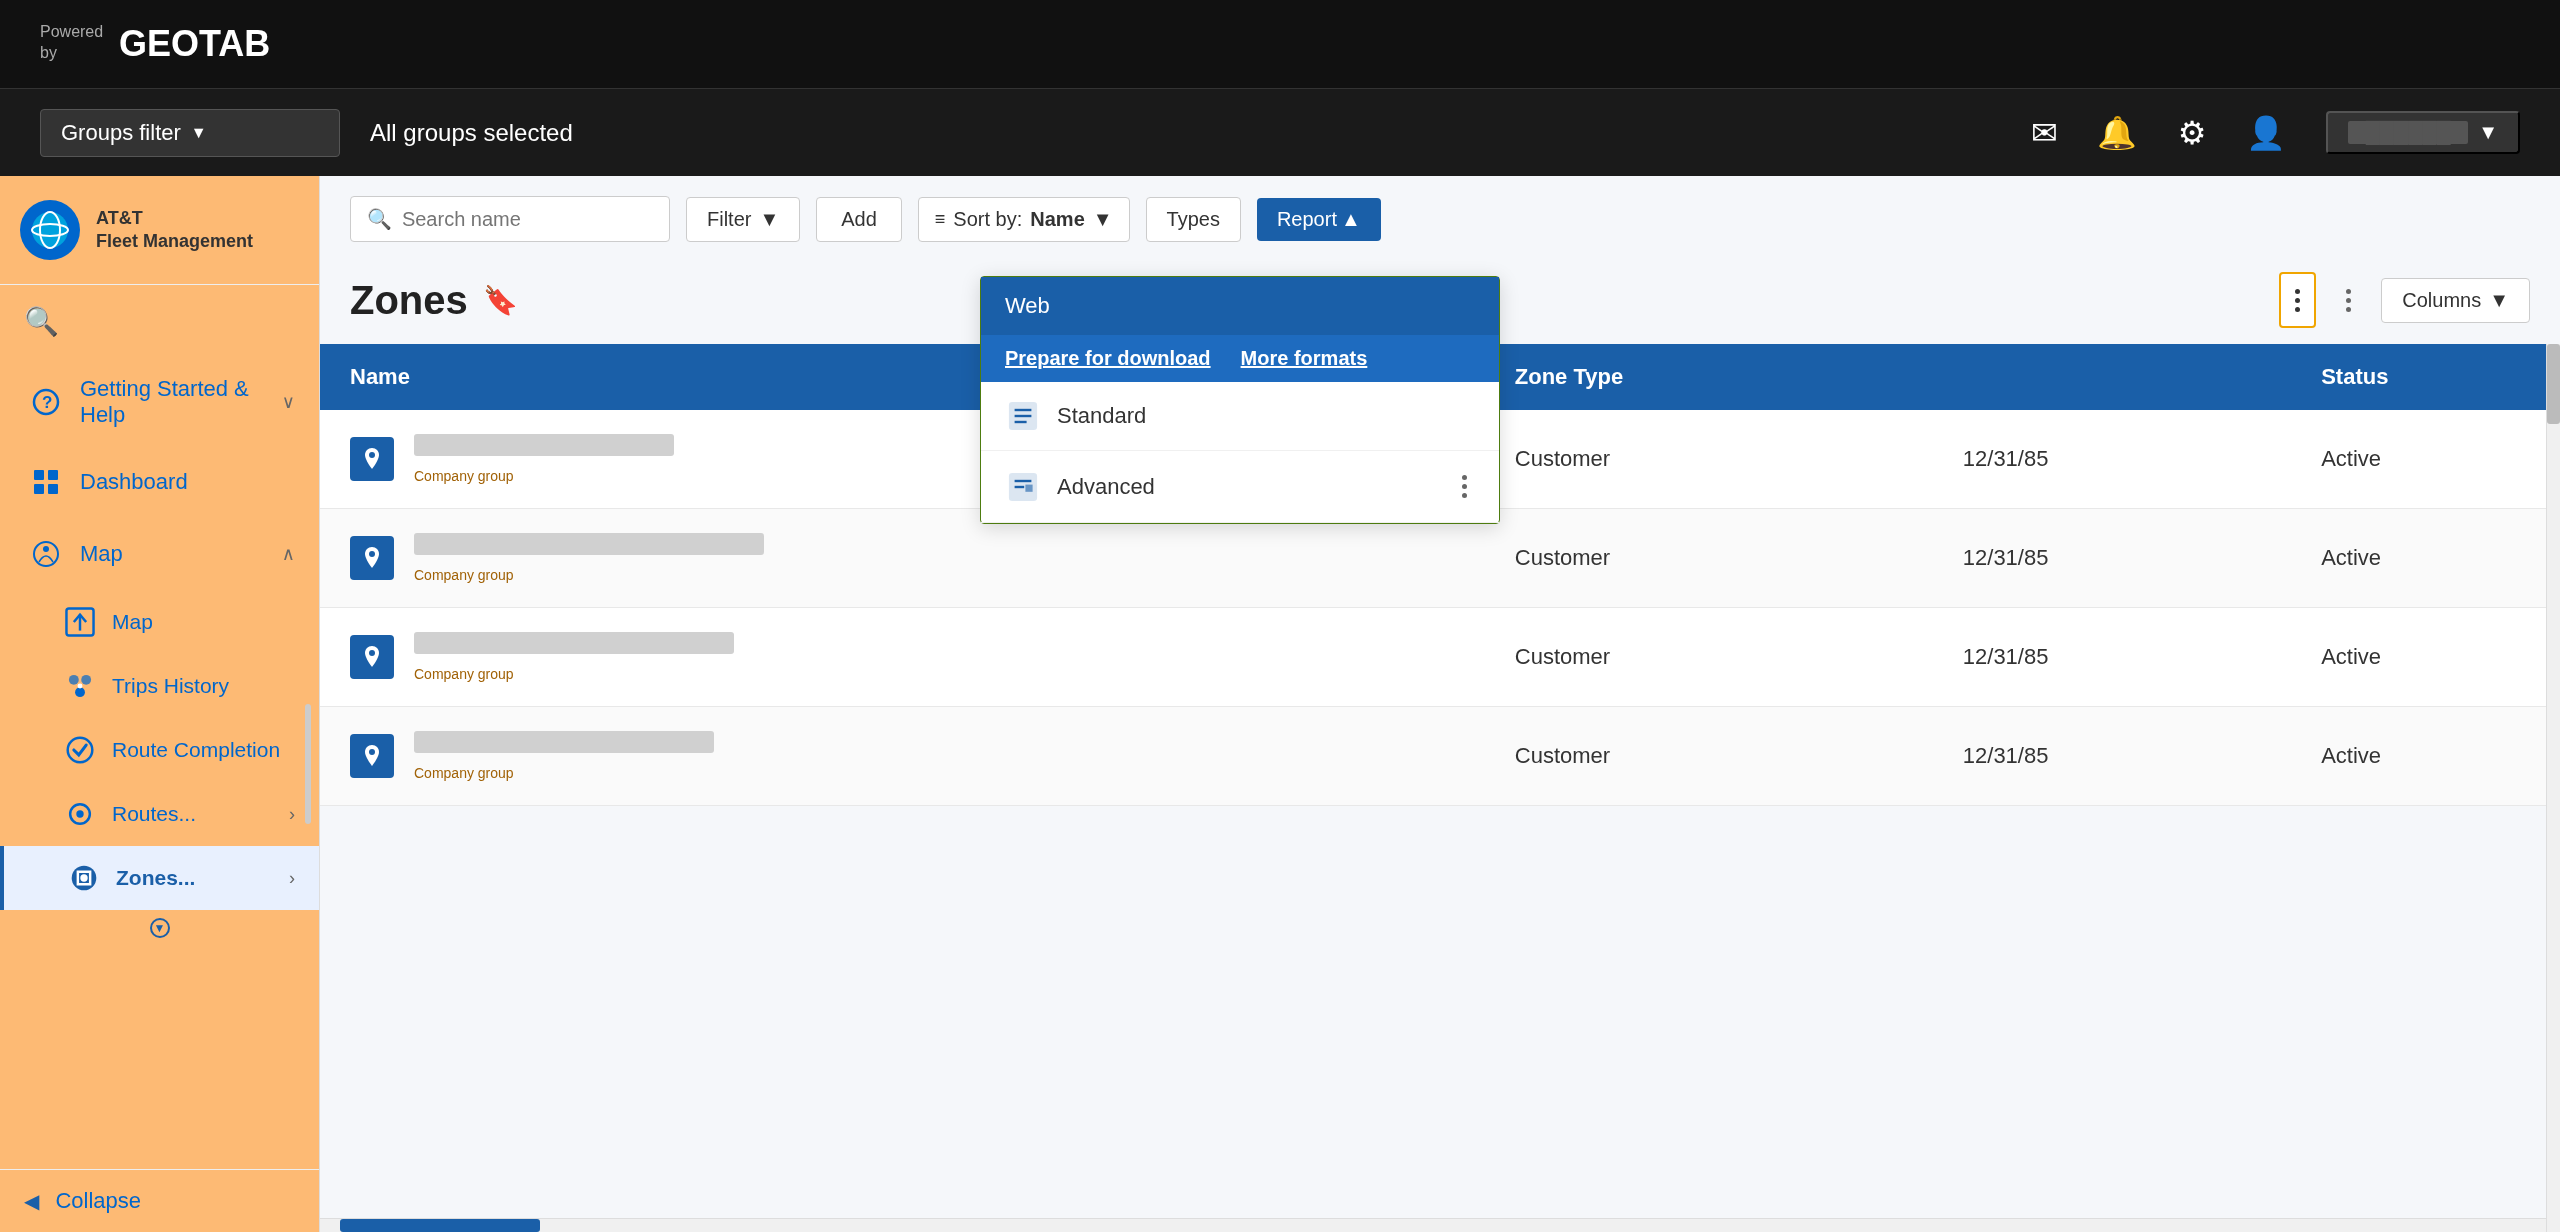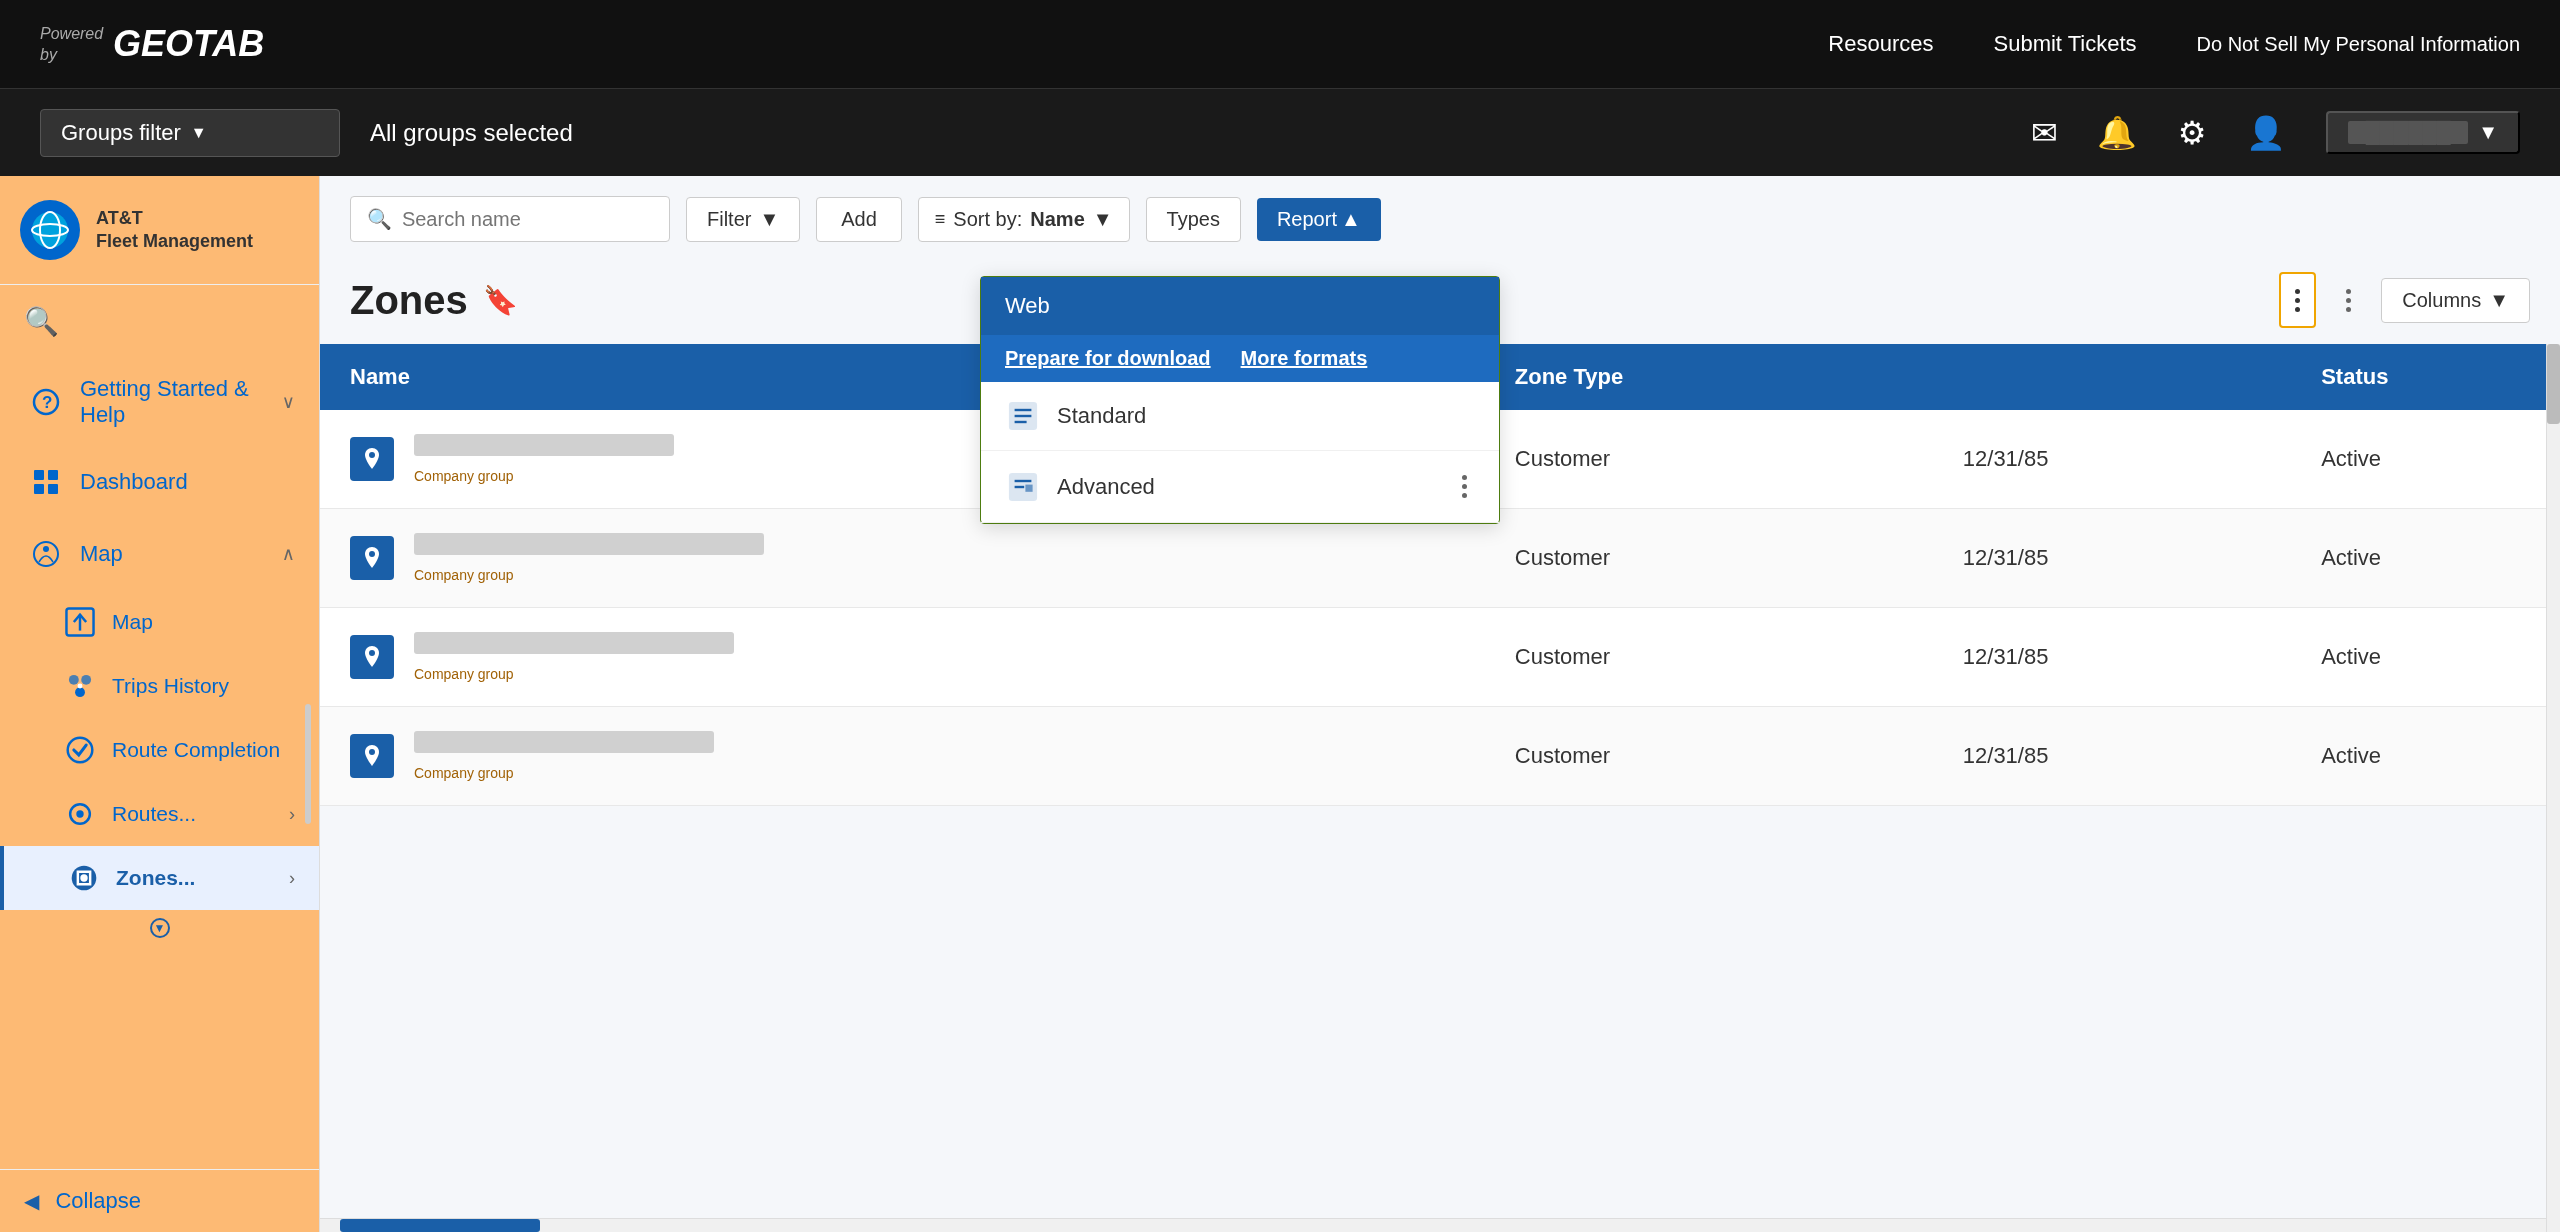--- a/index.html
+++ b/index.html
@@ -10,23 +10,22 @@
       background: #111;
       height: 88px;
       display: flex;
       align-items: center;
       justify-content: space-between;
       padding: 0 40px;
       color: white;
     }
     .topbar-logo {
       display: flex;
-      align-items: flex-end;
-      gap: 10px;
-      font-style: italic;
+      align-items: flex-start;
+      gap: 16px;
     }
     .topbar-nav {
       display: flex;
       align-items: center;
       gap: 60px;
     }
     .topbar-nav a {
       color: white;
       text-decoration: none;
       font-size: 22px;
@@ -478,25 +477,20 @@
       <div>Powered</div>
       <div>by</div>
     </div>
     <div style="display:flex;align-items:center;gap:4px;">
 
       <svg width="220" height="44" viewBox="0 0 220 44">
         <rect width="220" height="44" fill="none"></rect>
         <text x="0" y="34" font-size="36" font-weight="bold" fill="white" font-family="Arial">GEOTAB</text>
       </svg>
     </div>
-  </div>
-  <div class="topbar-nav">
-    <a href="#">Resources</a>
-    <a href="#">Submit Tickets</a>
-    <a href="#" style="font-size:20px;">Do Not Sell My Personal Information</a>
   </div>
 </div>
 
 <div class="groupsbar">
   <button class="groups-filter-btn">
     <span>Groups filter</span>
     <span class="chevron">▼</span>
   </button>
   <span class="groups-selected-text">All groups selected</span>
   <div class="groupsbar-icons">

